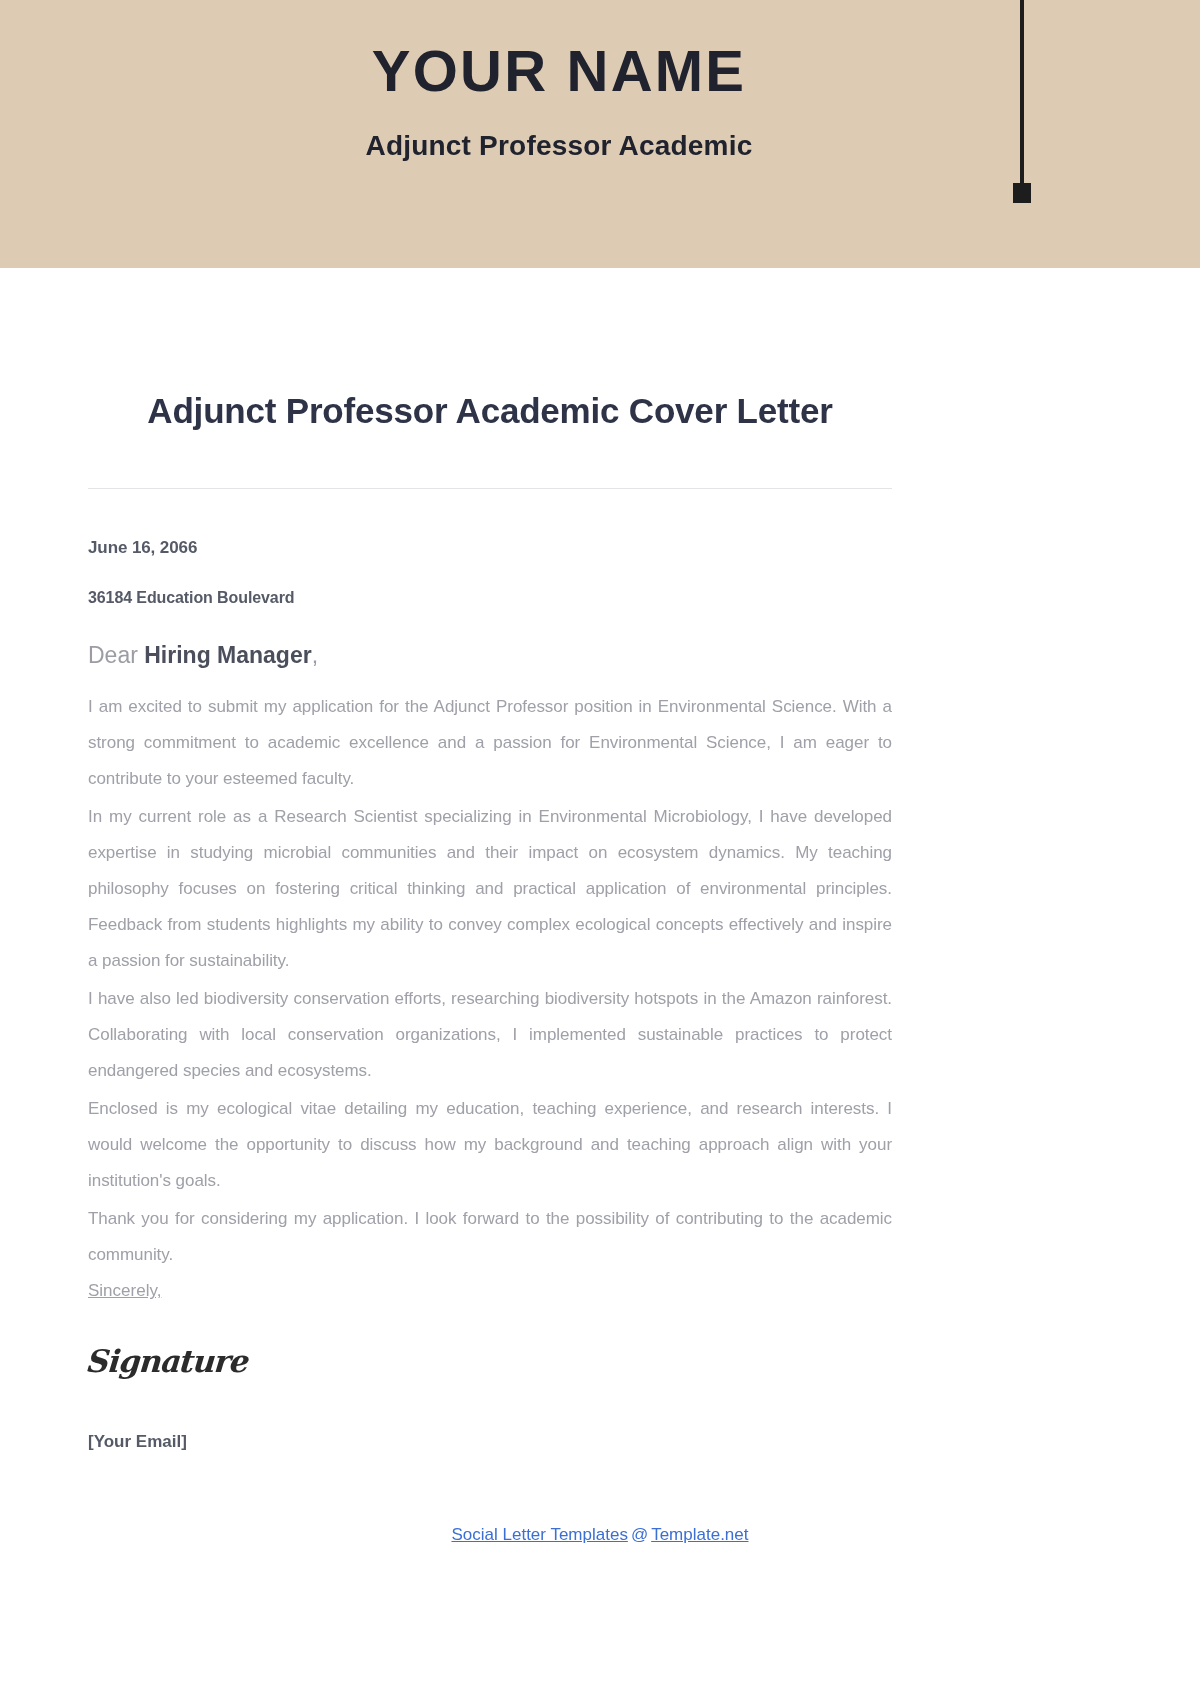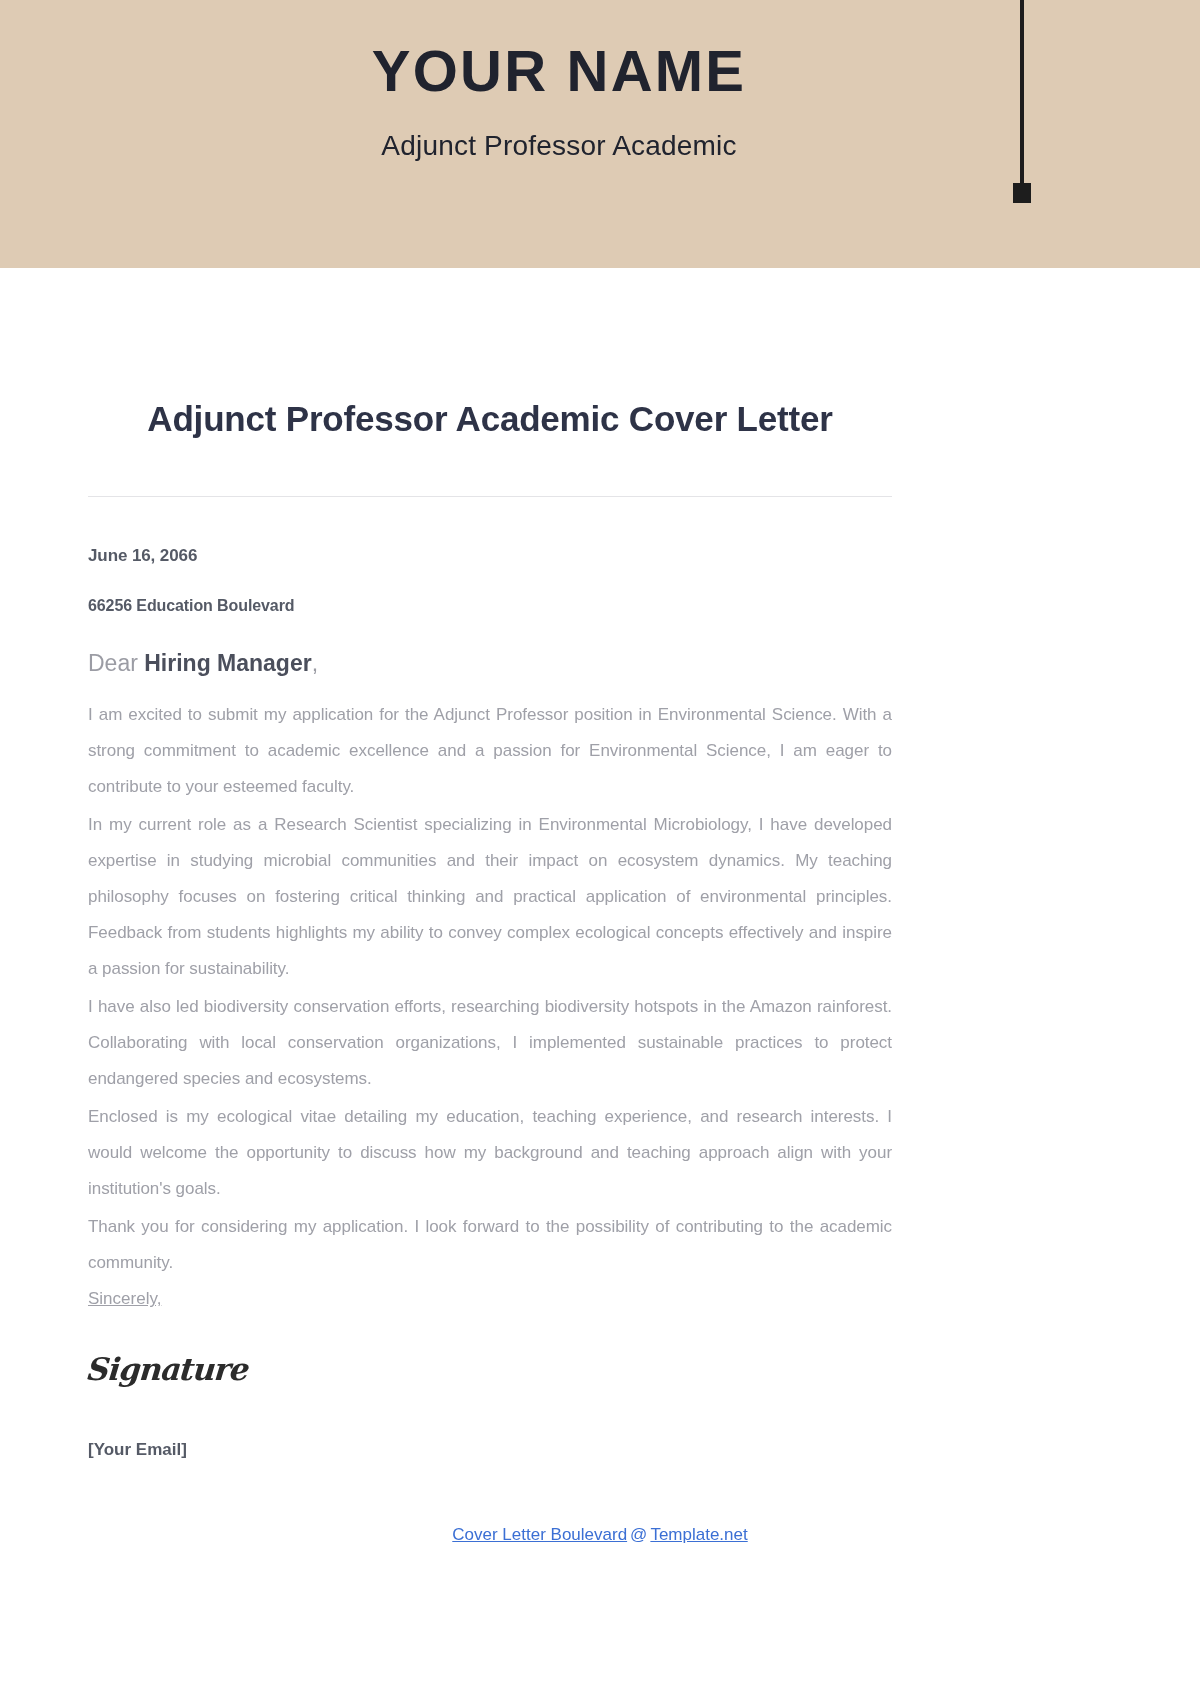--- a/index.html
+++ b/index.html
@@ -42,21 +42,21 @@
     font-weight: 700;
     letter-spacing: 2.2px;
     color: #20232e;
     line-height: 1.05;
     margin: 0;
     text-align: center;
     white-space: nowrap;
   }
   .name-subtitle {
     font-size: 28px;
-    font-weight: 400;
+    font-weight: 700;
     color: #20232e;
     letter-spacing: 0.2px;
     margin: 15px;
     margin-top: 28px;
     text-align: right;
     white-space: nowrap;
   }
 
   
   .accent-line {
@@ -74,21 +74,21 @@
     width: 18px;
     height: 20px;
     background: #1d1d1d;
   }
 
   
   .page {
     position: relative;
     width: 980px;
     box-sizing: border-box;
-    padding: 12px 88px;
+    padding: 4px 88px;
   }
 
   .doc-title {
     margin: 0;
     padding-top: 118px;
     font-size: 35px;
     font-weight: 700;
     color: #2e3347;
     text-align: center;
     letter-spacing: -0.2px;
@@ -203,21 +203,21 @@
 </div>
 
 <div class="page">
 
   <div class="doc-title">Adjunct Professor Academic Cover Letter</div>
 
   <div class="divider"></div>
 
   <div class="meta-block">
     <div class="meta-line">June 16, 2066</div>
-    <div class="meta-line small">66256 Education Boulevard</div>
+    <div class="meta-line small">36184 Education Boulevard</div>
   </div>
 
   <p class="salutation"><span>Dear </span><b>Hiring Manager</b><span>,</span></p>
 
   <p class="body-par">I am excited to submit my application for the Adjunct Professor position in Environmental Science. With a strong commitment to academic excellence and a passion for Environmental Science, I am eager to contribute to your esteemed faculty.</p>
   <p class="body-par">In my current role as a Research Scientist specializing in Environmental Microbiology, I have developed expertise in studying microbial communities and their impact on ecosystem dynamics. My teaching philosophy focuses on fostering critical thinking and practical application of environmental principles. Feedback from students highlights my ability to convey complex ecological concepts effectively and inspire a passion for sustainability.</p>
   <p class="body-par">I have also led biodiversity conservation efforts, researching biodiversity hotspots in the Amazon rainforest. Collaborating with local conservation organizations, I implemented sustainable practices to protect endangered species and ecosystems.</p>
   <p class="body-par">Enclosed is my ecological vitae detailing my education, teaching experience, and research interests. I would welcome the opportunity to discuss how my background and teaching approach align with your institution's goals.</p>
   <p class="body-par last">Thank you for considering my application. I look forward to the possibility of contributing to the academic community.</p>
 
@@ -225,14 +225,14 @@
 
   <div class="signature">Signature</div>
 
   <div class="signoff-block">
     <div class="signoff-line">[Your Email]</div>
   </div>
 
 </div>
 
 <div class="footer">
-  <a href="#" class="footer-link-left">Cover Letter Boulevard</a><span class="sep">@</span><a href="#" class="footer-link-right">Template.net</a>
+  <a href="#" class="footer-link-left">Social Letter Templates</a><span class="sep">@</span><a href="#" class="footer-link-right">Template.net</a>
 </div>
 
 </body></html>

